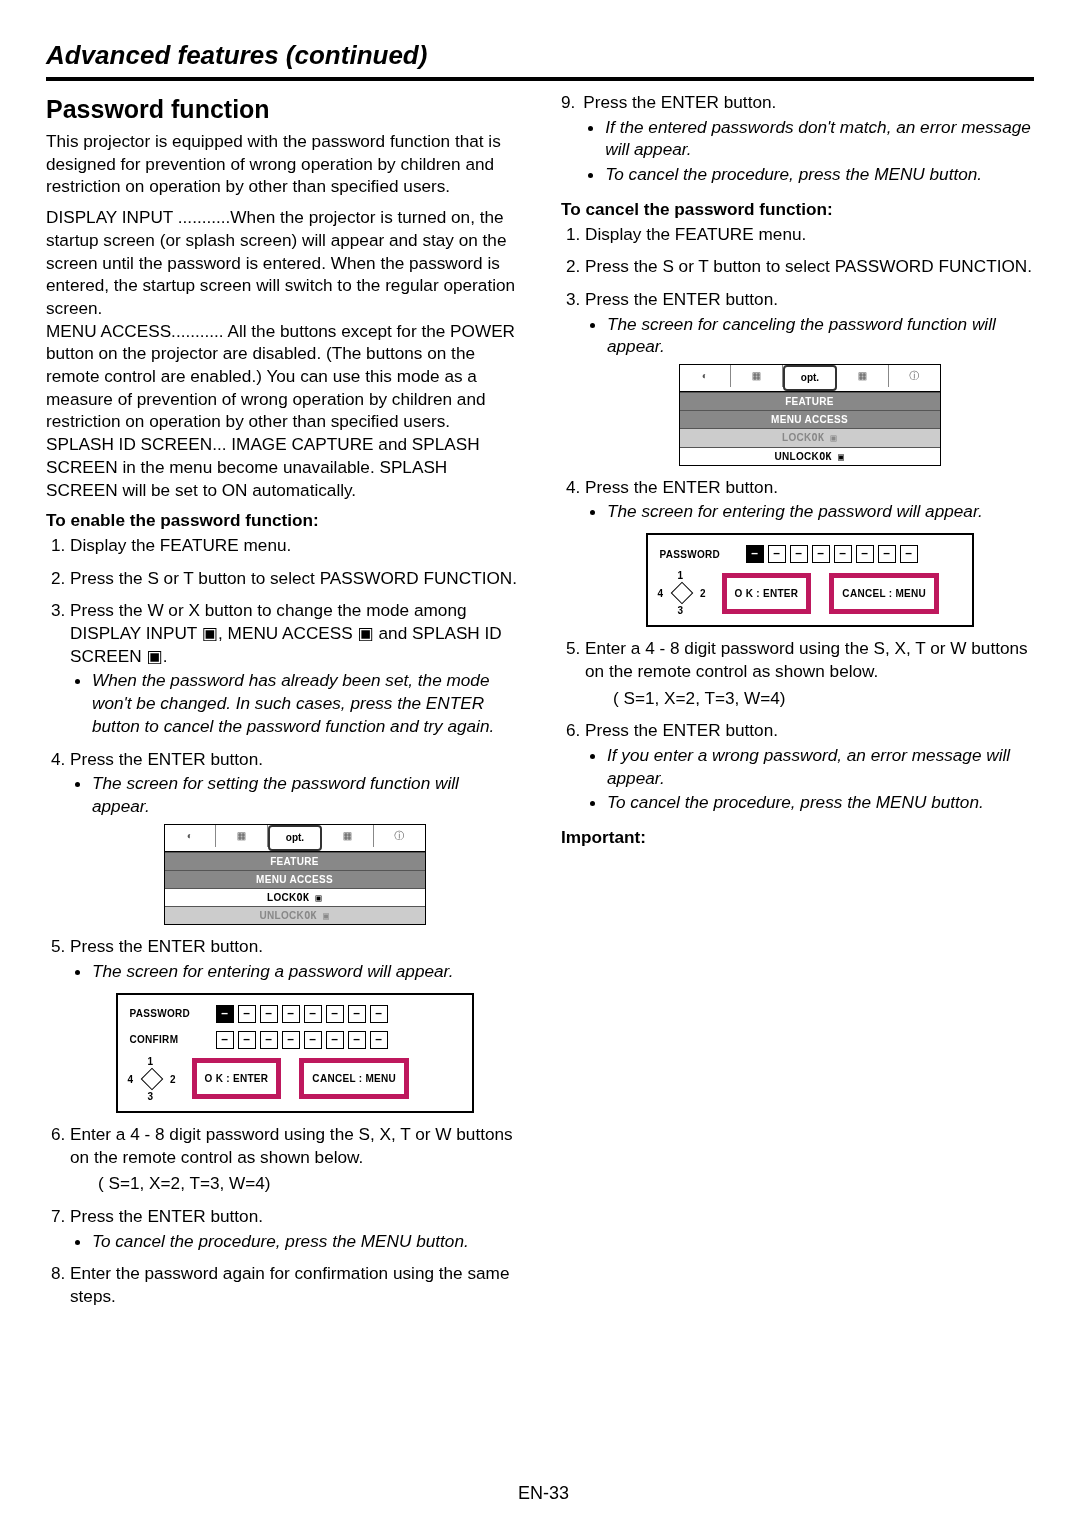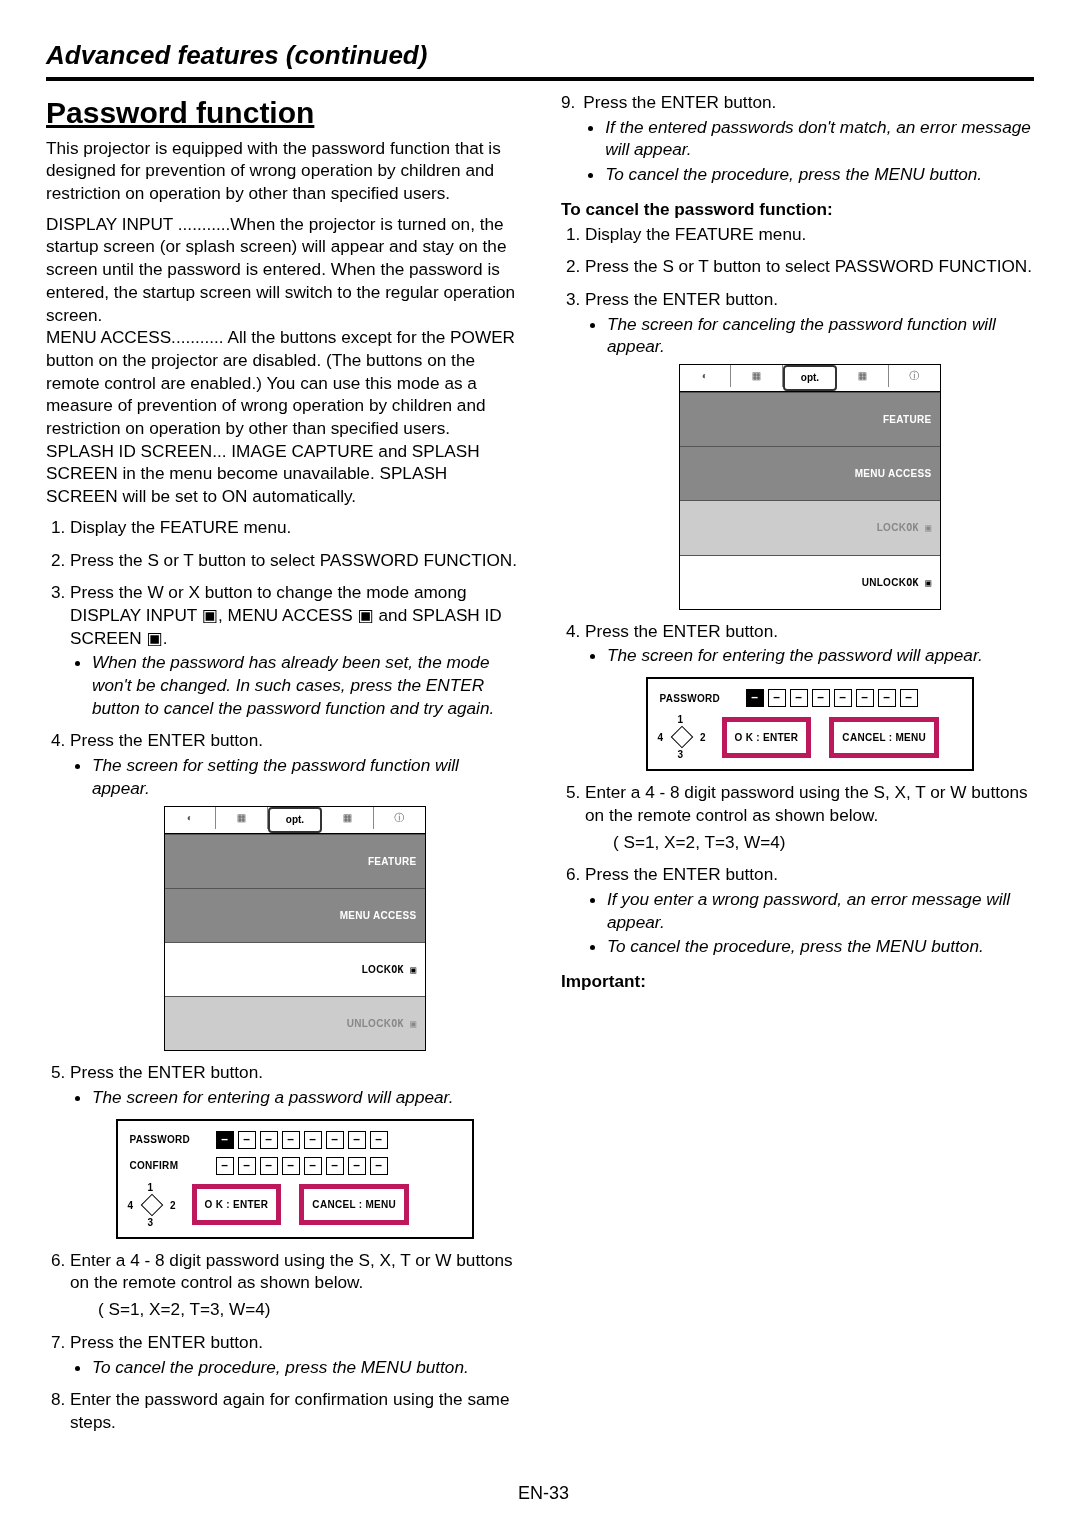--- a/index.html
+++ b/index.html
@@ -32,23 +32,22 @@
     gap: 38px;
   }
   .col {
     flex: 1;
     font-size: 17.2px;
     line-height: 1.32;
   }
   .col-left { padding-right: 4px; }
   .h2 {
     font-weight: bold;
-    font-size: 30px;
+    font-size: 25px;
     margin: 2px 0 4px 0;
-    text-decoration: underline;
   }
   .para { margin: 0 0 4px 0; }
   .def-list { margin: 8px 0 8px 0; }
   .ol {
     list-style: decimal;
     padding-left: 24px;
     margin: 2px 0 4px 0;
   }
   .ol > li { margin-bottom: 10px; }
   .ul {
@@ -86,22 +85,22 @@
   }
   .osd-tab:last-child { border-right: 0; }
   .osd-tab.sel {
     border: 2px solid #333;
     border-radius: 4px;
     font-weight: bold;
     color: #000;
   }
   .osd-row {
     display: flex;
-    justify-content: flex-end;
-    padding: 20px 8px;
+    justify-content: center;
+    padding: 2px 8px;
     border-top: 1px solid #555;
     font-weight: bold;
     font-size: 10px;
     background: #888;
     color: #fff;
     letter-spacing: 0.3px;
   }
   .osd-row.light { background: #fff; color:#000; }
   .osd-row.dim { background: #ccc; color:#888; }
   .ok-glyph { font-family: monospace; }
@@ -179,20 +178,21 @@
           <span>DISPLAY INPUT ...........</span><span>When the projector is turned on, the startup screen (or splash screen) will appear and stay on the screen until the password is entered. When the password is entered, the startup screen will switch to the regular operation screen.</span>
         </div>
         <div>
           <span>MENU ACCESS........... </span><span>All the buttons except for the POWER button on the projector are disabled. (The buttons on the remote control are enabled.) You can use this mode as a measure of prevention of wrong operation by children and restriction on operation by other than specified users.</span>
         </div>
         <div>
           <span>SPLASH ID SCREEN... </span><span>IMAGE CAPTURE and SPLASH SCREEN in the menu become unavailable. SPLASH SCREEN will be set to ON automatically.</span>
         </div>
       </div>
 
+      <div class="bold">To enable the password function:</div>
 
       <ol class="ol">
         <li><span>Display the FEATURE menu.</span></li>
         <li><span>Press the  S or  T button to select PASSWORD FUNCTION.</span></li>
         <li>
           <span>Press the  W or X button to change the mode among DISPLAY INPUT ▣, MENU ACCESS ▣ and SPLASH ID SCREEN ▣.</span>
           <ul class="ul">
             <li>When the password has already been set, the mode won't be changed. In such cases, press the ENTER button to cancel the password function and try again.</li>
           </ul>
         </li>

